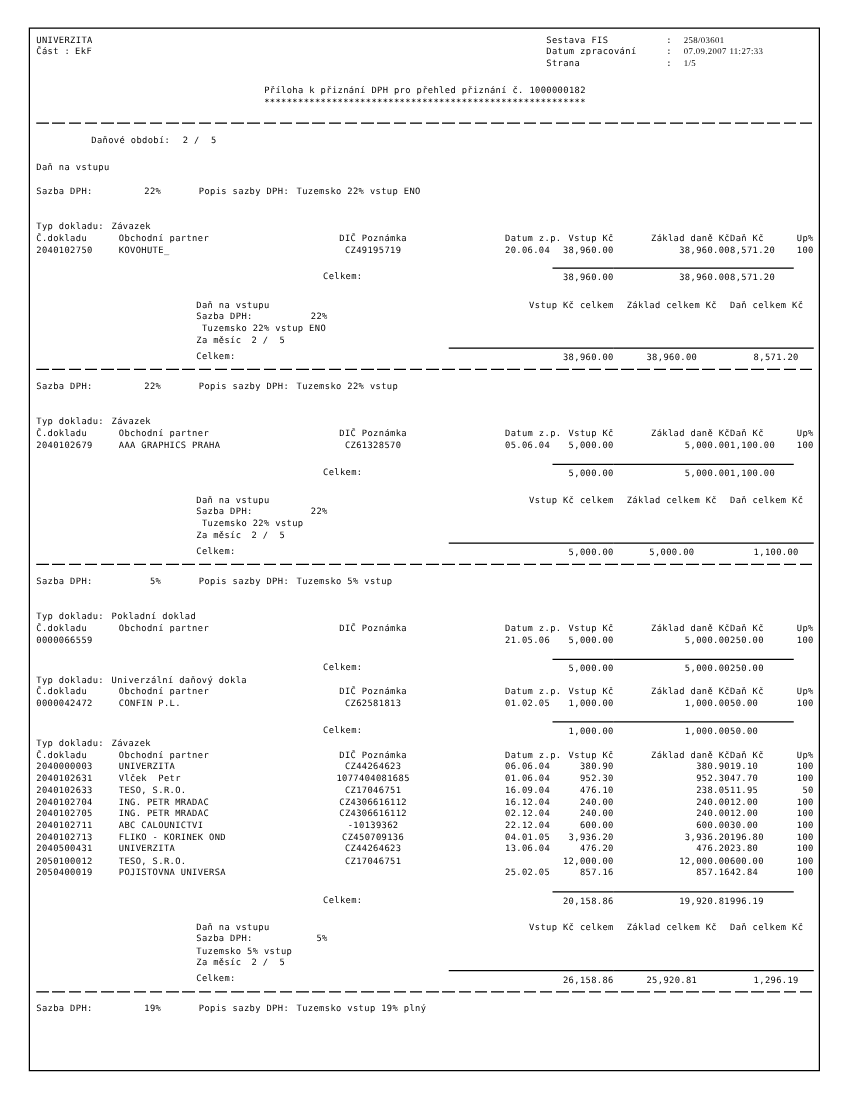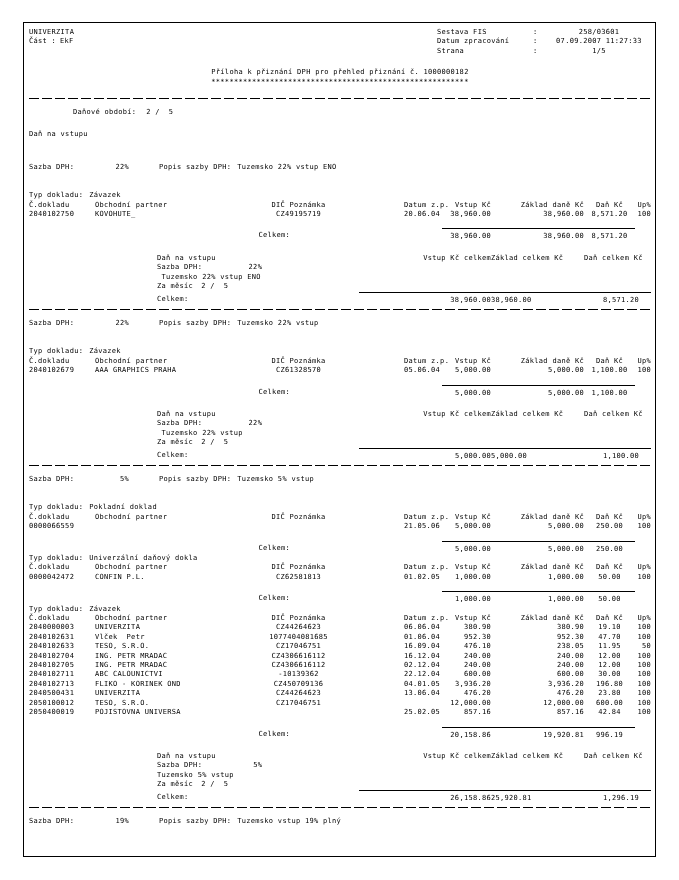--- a/index.html
+++ b/index.html
@@ -9,61 +9,61 @@
   .content{position:absolute;left:5px;top:5px;width:622px;font-size:7px;line-height:9.4px;letter-spacing:0.3px;}
   .line{display:flex;white-space:pre;}
   span{white-space:pre;display:inline-block;}
   .ml4{margin-left:4px}.ml6{margin-left:6px}.ml8{margin-left:8px}.ml10{margin-left:10px}
 
   
   .topbar{display:flex;justify-content:space-between;}
   .meta-row{display:flex;}
   .meta-label{width:96px;}
   .meta-colon{width:14px;}
-  .meta-value{width:104px;text-align:center;}
+  .meta-value{width:104px;text-align:left;font-family:Liberation Serif, serif;}
 
   
   .title-wrap{text-align:center;margin-top:12px;}
 
   
   .sep{height:1px;margin:4px 0 9px;background:repeating-linear-gradient(90deg,#000 0 10px,transparent 10px 13px);}
   .sep-top{margin-top:11px;}
 
   .period{margin-top:7px;padding-left:44px;}
   .direction{margin-top:13px;}
-  [data-name="sections-host"]{margin-top:23px;}
+  [data-name="sections-host"]{margin-top:9px;}
 
   
   .sec-head{margin-top:9px;margin-bottom:19px;}
   .w-sazba{width:46px;}
   .w-rate{width:54px;text-align:right;}
   .w-popis{margin-left:30px;}
   .w-rate2{width:60px;text-align:right;}
 
   
   .t-doc{width:66px}
   .t-partner{width:140px}
   .t-dic{width:127px;text-align:center}
   .t-datum{width:80px;padding-left:42px}
   .t-vstup{width:49px;text-align:right}
   .t-zaklad{width:93px;text-align:right}
-  .t-dan{width:51px;text-align:center}
+  .t-dan{width:51px;text-align:left}
   .t-up{width:16px;text-align:right}
   .t-celkem{width:333px;text-align:right;padding-right:72px}
 
   .total-row{margin-top:9px;}
   .total-row > span{padding-top:3px;}
   .overline{border-top:1px solid #000;}
 
   
   .summary{margin-top:12px;}
   .s-left{width:330px;padding-left:128px;}
   .s-pad{width:128px;}
   .s-c2{width:132px;text-align:right}
-  .s-c3{width:93px;text-align:left}
+  .s-c3{width:93px;text-align:center}
   .s-c4{width:67px;text-align:right;padding-right:12px}
   .sum-total > span{padding-top:3px;}
 </style>
 </head>
 <body>
 
 <div class="paper" data-name="report-paper">
   <div class="content" data-name="report-content">
 
     <div class="topbar" data-name="report-topbar">

